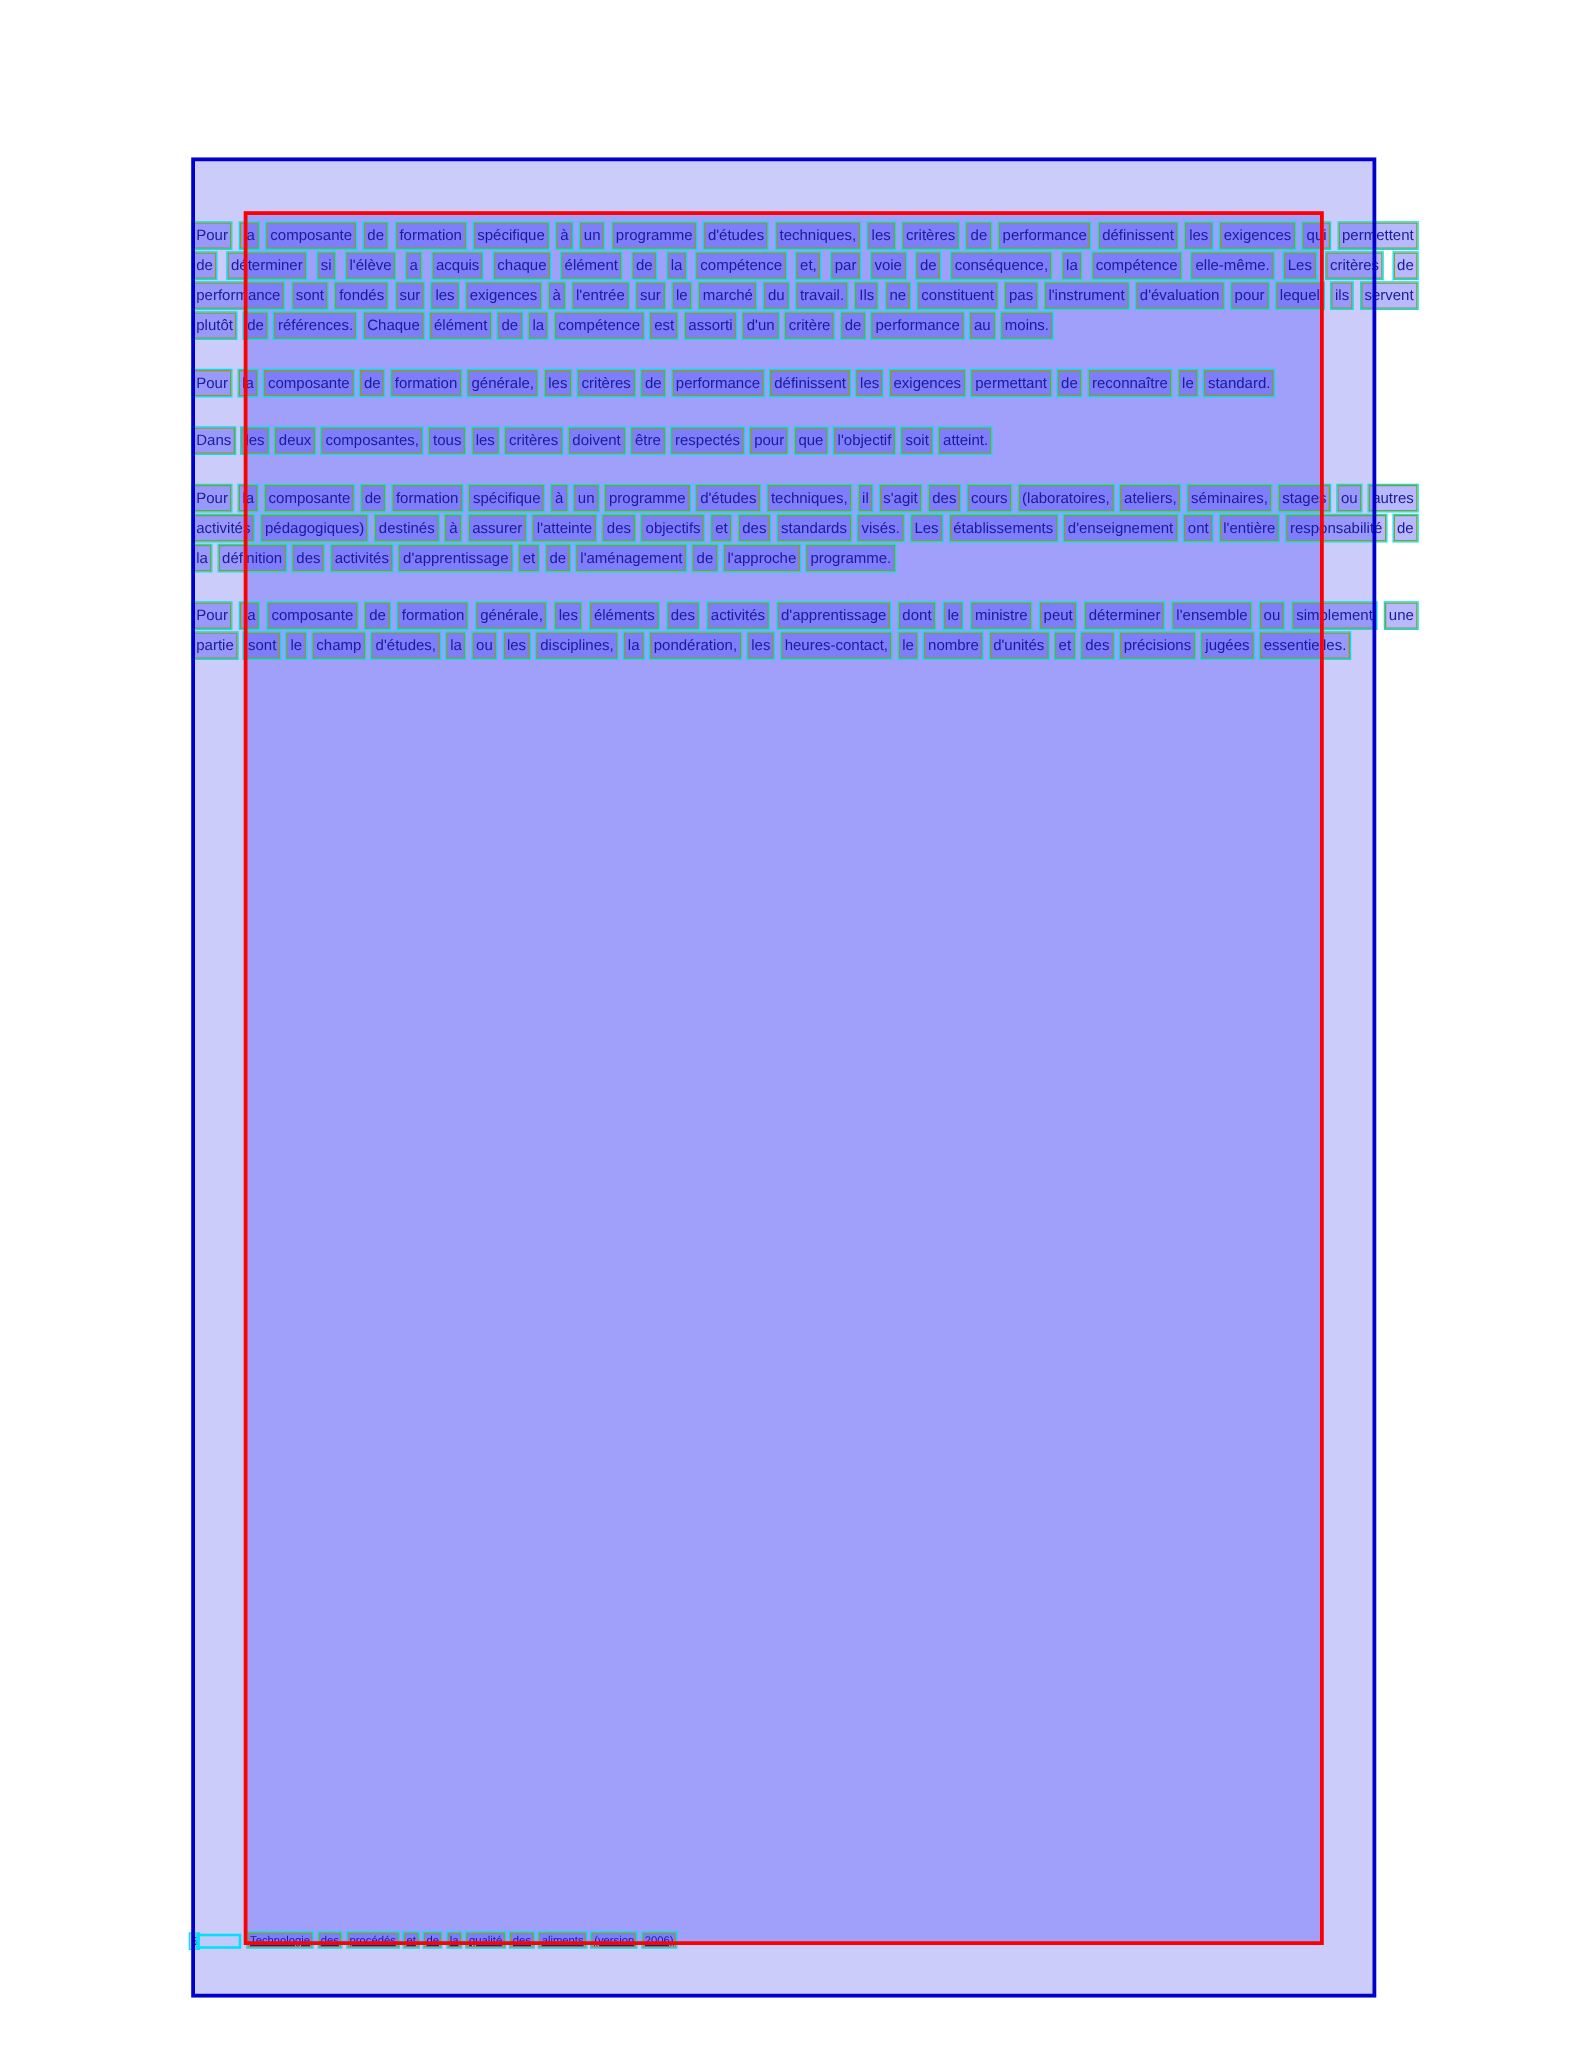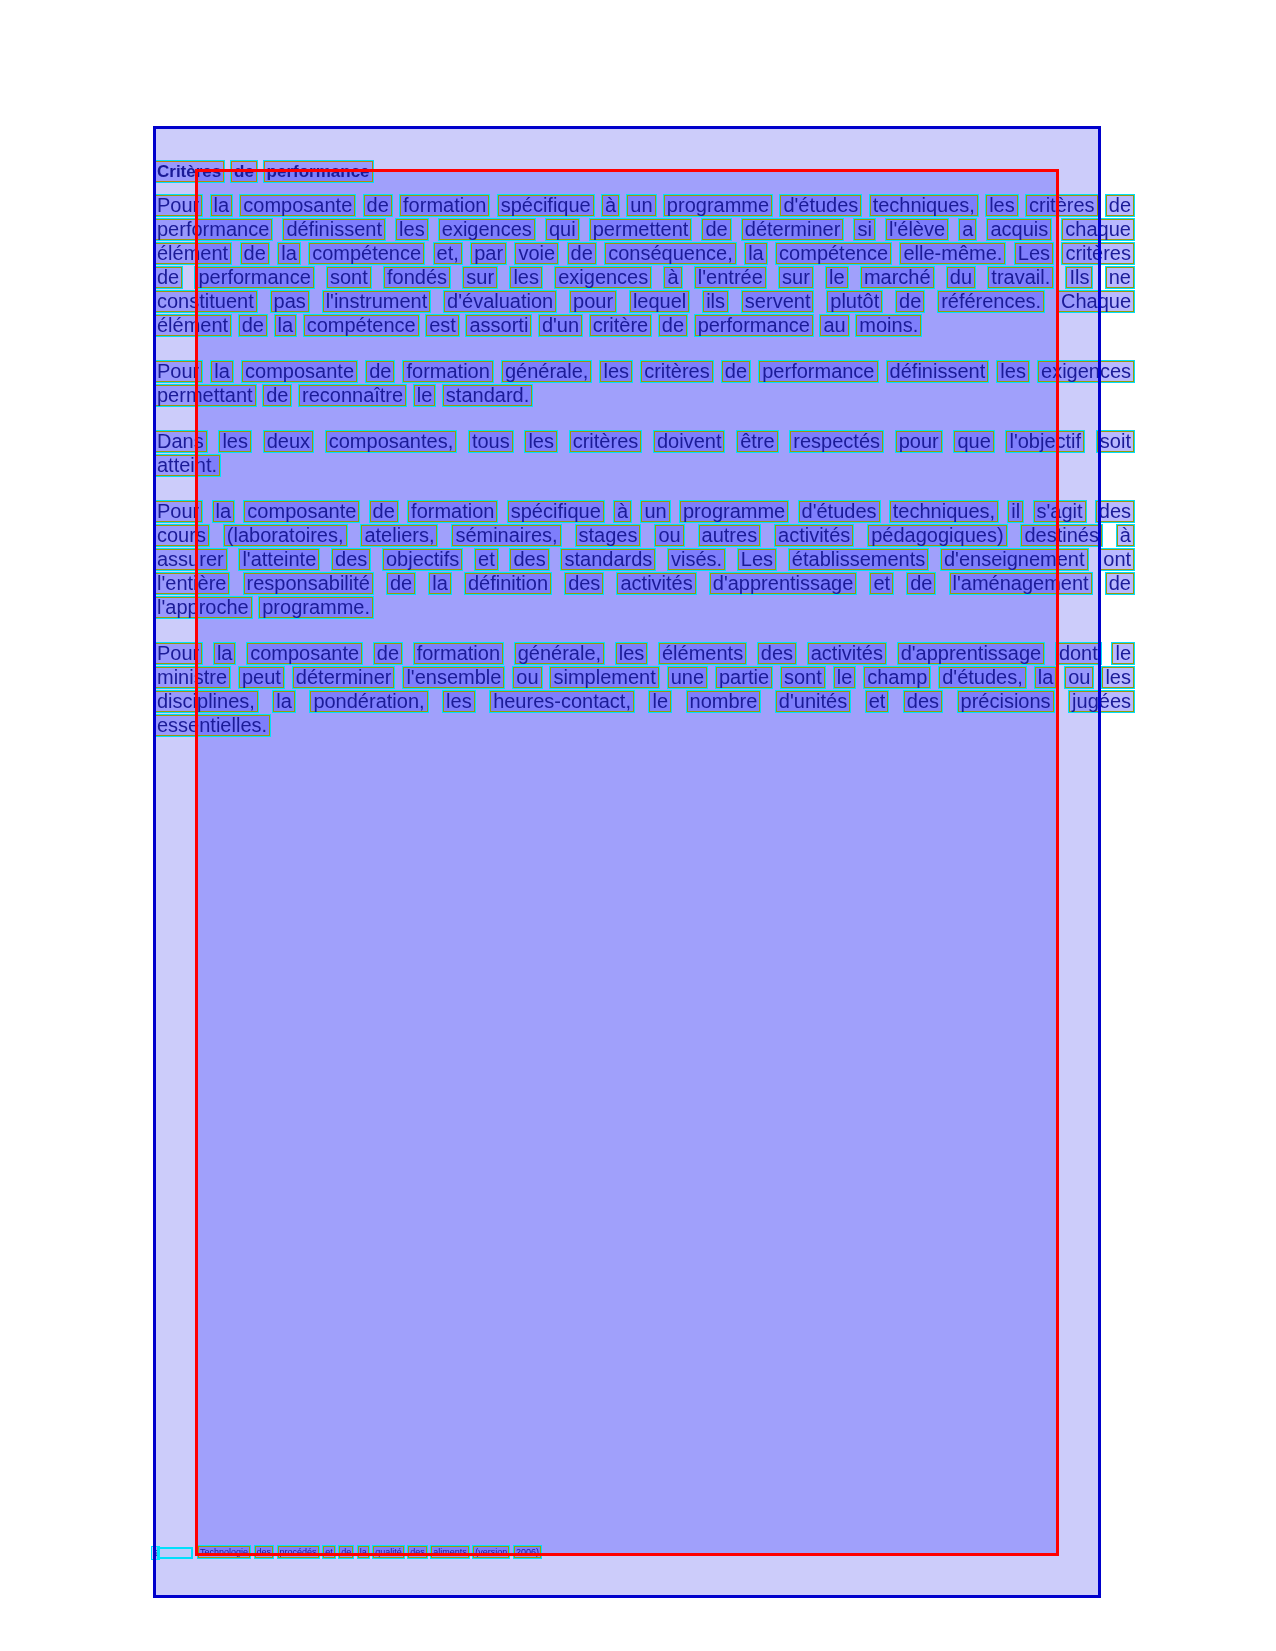--- a/index.html
+++ b/index.html
@@ -13,50 +13,49 @@
   
   .page-fill{left:153px;top:126px;width:948px;height:1472px;background:#ccccfa;}
   
   .block-fill{left:195px;top:169px;width:864px;height:1387px;background:rgba(60,60,255,0.30);}
   
   .block-border{left:195px;top:169px;width:864px;height:1387px;border:3px solid #ff0000;background:transparent;pointer-events:none;}
   .page-border{left:153px;top:126px;width:948px;height:1472px;border:3px solid #0000cc;background:transparent;pointer-events:none;}
 
   
   .textflow{left:153px;top:160px;width:982px;color:#1b1b97;}
-  .para{margin:0 0 22px 0;text-align:justify;font-size:20px;line-height:24px;}
+  .para{margin:16px 0 22px 0;text-align:justify;font-size:12px;line-height:24px;}
   .heading{margin:0 0 9px 0;font-size:17px;line-height:24px;font-weight:bold;}
   .word-box{
     display:inline-block;
     background:rgba(70,70,255,0.38);
     border:1px solid #99990a;
     outline:1px solid #00dffb;
     padding:0 2px;
     margin:0 1px;
     line-height:19px;
     white-space:nowrap;
   }
   .heading .word-box{border-color:#b8860b;}
 
   
   .footer-pageno{left:151px;top:1546px;width:10px;height:13px;font-size:9px;line-height:12px;color:#1b1b97;}
   .footer-pageno .pageno{display:inline-block;border:1px solid #00dffb;padding:0 1px;background:rgba(70,70,255,0.25);}
   .footer-empty-box{left:157px;top:1547px;width:36px;height:12px;border:2px solid #00dffb;background:rgba(120,200,255,0.15);}
   .footer-text{left:197px;top:1545px;width:660px;font-size:9px;line-height:14px;color:#1b1b97;}
-  .footer-text .word-box{line-height:10px;padding:0 1px;margin:0 1px;}
+  .footer-text .word-box{line-height:10px;padding:0 1px;margin:0 1px;text-decoration:underline;}
 </style>
 </head>
 <body>
 
 <div>
   <div class="abs page-fill"></div>
   <div class="abs block-fill"></div>
 
   <div class="abs textflow">
-      <div class="heading"><span class="word-box">Critères</span> <span class="word-box">de</span> <span class="word-box">performance</span> </div>
       <div class="para"><span class="word-box">Pour</span> <span class="word-box">la</span> <span class="word-box">composante</span> <span class="word-box">de</span> <span class="word-box">formation</span> <span class="word-box">spécifique</span> <span class="word-box">à</span> <span class="word-box">un</span> <span class="word-box">programme</span> <span class="word-box">d'études</span> <span class="word-box">techniques,</span> <span class="word-box">les</span> <span class="word-box">critères</span> <span class="word-box">de</span> <span class="word-box">performance</span> <span class="word-box">définissent</span> <span class="word-box">les</span> <span class="word-box">exigences</span> <span class="word-box">qui</span> <span class="word-box">permettent</span> <span class="word-box">de</span> <span class="word-box">déterminer</span> <span class="word-box">si</span> <span class="word-box">l'élève</span> <span class="word-box">a</span> <span class="word-box">acquis</span> <span class="word-box">chaque</span> <span class="word-box">élément</span> <span class="word-box">de</span> <span class="word-box">la</span> <span class="word-box">compétence</span> <span class="word-box">et,</span> <span class="word-box">par</span> <span class="word-box">voie</span> <span class="word-box">de</span> <span class="word-box">conséquence,</span> <span class="word-box">la</span> <span class="word-box">compétence</span> <span class="word-box">elle-même.</span> <span class="word-box">Les</span> <span class="word-box">critères</span> <span class="word-box">de</span> <span class="word-box">performance</span> <span class="word-box">sont</span> <span class="word-box">fondés</span> <span class="word-box">sur</span> <span class="word-box">les</span> <span class="word-box">exigences</span> <span class="word-box">à</span> <span class="word-box">l'entrée</span> <span class="word-box">sur</span> <span class="word-box">le</span> <span class="word-box">marché</span> <span class="word-box">du</span> <span class="word-box">travail.</span> <span class="word-box">Ils</span> <span class="word-box">ne</span> <span class="word-box">constituent</span> <span class="word-box">pas</span> <span class="word-box">l'instrument</span> <span class="word-box">d'évaluation</span> <span class="word-box">pour</span> <span class="word-box">lequel</span> <span class="word-box">ils</span> <span class="word-box">servent</span> <span class="word-box">plutôt</span> <span class="word-box">de</span> <span class="word-box">références.</span> <span class="word-box">Chaque</span> <span class="word-box">élément</span> <span class="word-box">de</span> <span class="word-box">la</span> <span class="word-box">compétence</span> <span class="word-box">est</span> <span class="word-box">assorti</span> <span class="word-box">d'un</span> <span class="word-box">critère</span> <span class="word-box">de</span> <span class="word-box">performance</span> <span class="word-box">au</span> <span class="word-box">moins.</span> </div>
       <div class="para"><span class="word-box">Pour</span> <span class="word-box">la</span> <span class="word-box">composante</span> <span class="word-box">de</span> <span class="word-box">formation</span> <span class="word-box">générale,</span> <span class="word-box">les</span> <span class="word-box">critères</span> <span class="word-box">de</span> <span class="word-box">performance</span> <span class="word-box">définissent</span> <span class="word-box">les</span> <span class="word-box">exigences</span> <span class="word-box">permettant</span> <span class="word-box">de</span> <span class="word-box">reconnaître</span> <span class="word-box">le</span> <span class="word-box">standard.</span> </div>
       <div class="para"><span class="word-box">Dans</span> <span class="word-box">les</span> <span class="word-box">deux</span> <span class="word-box">composantes,</span> <span class="word-box">tous</span> <span class="word-box">les</span> <span class="word-box">critères</span> <span class="word-box">doivent</span> <span class="word-box">être</span> <span class="word-box">respectés</span> <span class="word-box">pour</span> <span class="word-box">que</span> <span class="word-box">l'objectif</span> <span class="word-box">soit</span> <span class="word-box">atteint.</span> </div>
       <div class="para"><span class="word-box">Pour</span> <span class="word-box">la</span> <span class="word-box">composante</span> <span class="word-box">de</span> <span class="word-box">formation</span> <span class="word-box">spécifique</span> <span class="word-box">à</span> <span class="word-box">un</span> <span class="word-box">programme</span> <span class="word-box">d'études</span> <span class="word-box">techniques,</span> <span class="word-box">il</span> <span class="word-box">s'agit</span> <span class="word-box">des</span> <span class="word-box">cours</span> <span class="word-box">(laboratoires,</span> <span class="word-box">ateliers,</span> <span class="word-box">séminaires,</span> <span class="word-box">stages</span> <span class="word-box">ou</span> <span class="word-box">autres</span> <span class="word-box">activités</span> <span class="word-box">pédagogiques)</span> <span class="word-box">destinés</span> <span class="word-box">à</span> <span class="word-box">assurer</span> <span class="word-box">l'atteinte</span> <span class="word-box">des</span> <span class="word-box">objectifs</span> <span class="word-box">et</span> <span class="word-box">des</span> <span class="word-box">standards</span> <span class="word-box">visés.</span> <span class="word-box">Les</span> <span class="word-box">établissements</span> <span class="word-box">d'enseignement</span> <span class="word-box">ont</span> <span class="word-box">l'entière</span> <span class="word-box">responsabilité</span> <span class="word-box">de</span> <span class="word-box">la</span> <span class="word-box">définition</span> <span class="word-box">des</span> <span class="word-box">activités</span> <span class="word-box">d'apprentissage</span> <span class="word-box">et</span> <span class="word-box">de</span> <span class="word-box">l'aménagement</span> <span class="word-box">de</span> <span class="word-box">l'approche</span> <span class="word-box">programme.</span> </div>
       <div class="para"><span class="word-box">Pour</span> <span class="word-box">la</span> <span class="word-box">composante</span> <span class="word-box">de</span> <span class="word-box">formation</span> <span class="word-box">générale,</span> <span class="word-box">les</span> <span class="word-box">éléments</span> <span class="word-box">des</span> <span class="word-box">activités</span> <span class="word-box">d'apprentissage</span> <span class="word-box">dont</span> <span class="word-box">le</span> <span class="word-box">ministre</span> <span class="word-box">peut</span> <span class="word-box">déterminer</span> <span class="word-box">l'ensemble</span> <span class="word-box">ou</span> <span class="word-box">simplement</span> <span class="word-box">une</span> <span class="word-box">partie</span> <span class="word-box">sont</span> <span class="word-box">le</span> <span class="word-box">champ</span> <span class="word-box">d'études,</span> <span class="word-box">la</span> <span class="word-box">ou</span> <span class="word-box">les</span> <span class="word-box">disciplines,</span> <span class="word-box">la</span> <span class="word-box">pondération,</span> <span class="word-box">les</span> <span class="word-box">heures-contact,</span> <span class="word-box">le</span> <span class="word-box">nombre</span> <span class="word-box">d'unités</span> <span class="word-box">et</span> <span class="word-box">des</span> <span class="word-box">précisions</span> <span class="word-box">jugées</span> <span class="word-box">essentielles.</span> </div>
     </div>
 
   <div class="abs footer-pageno">
     <span class="pageno">5</span>
   </div>

